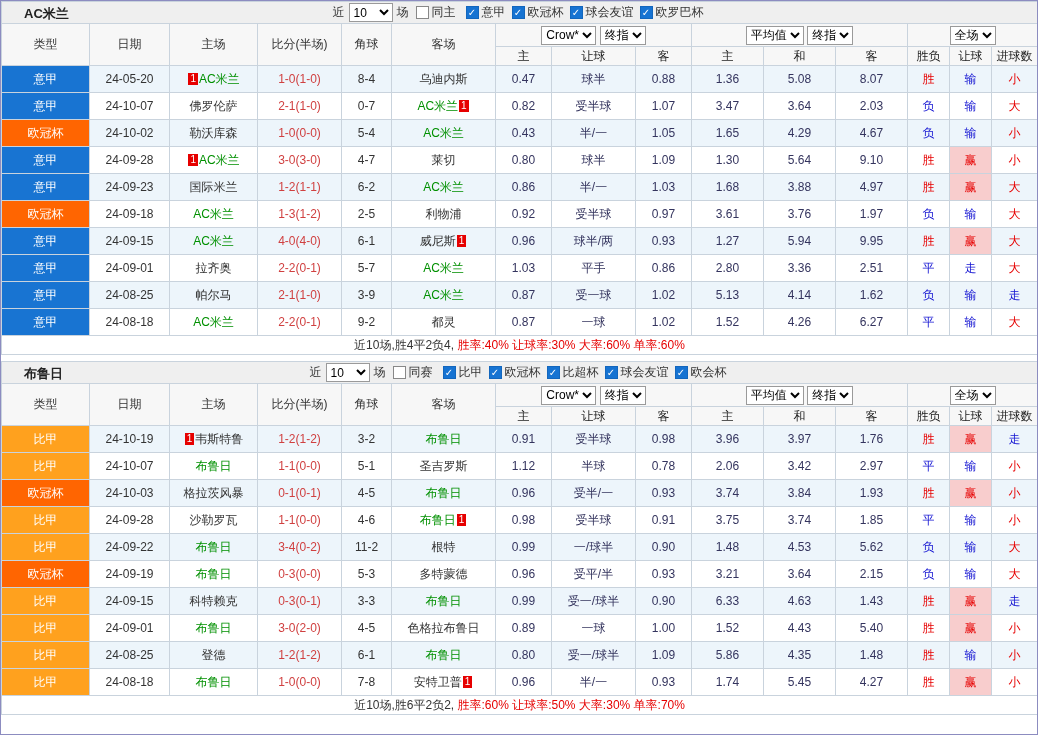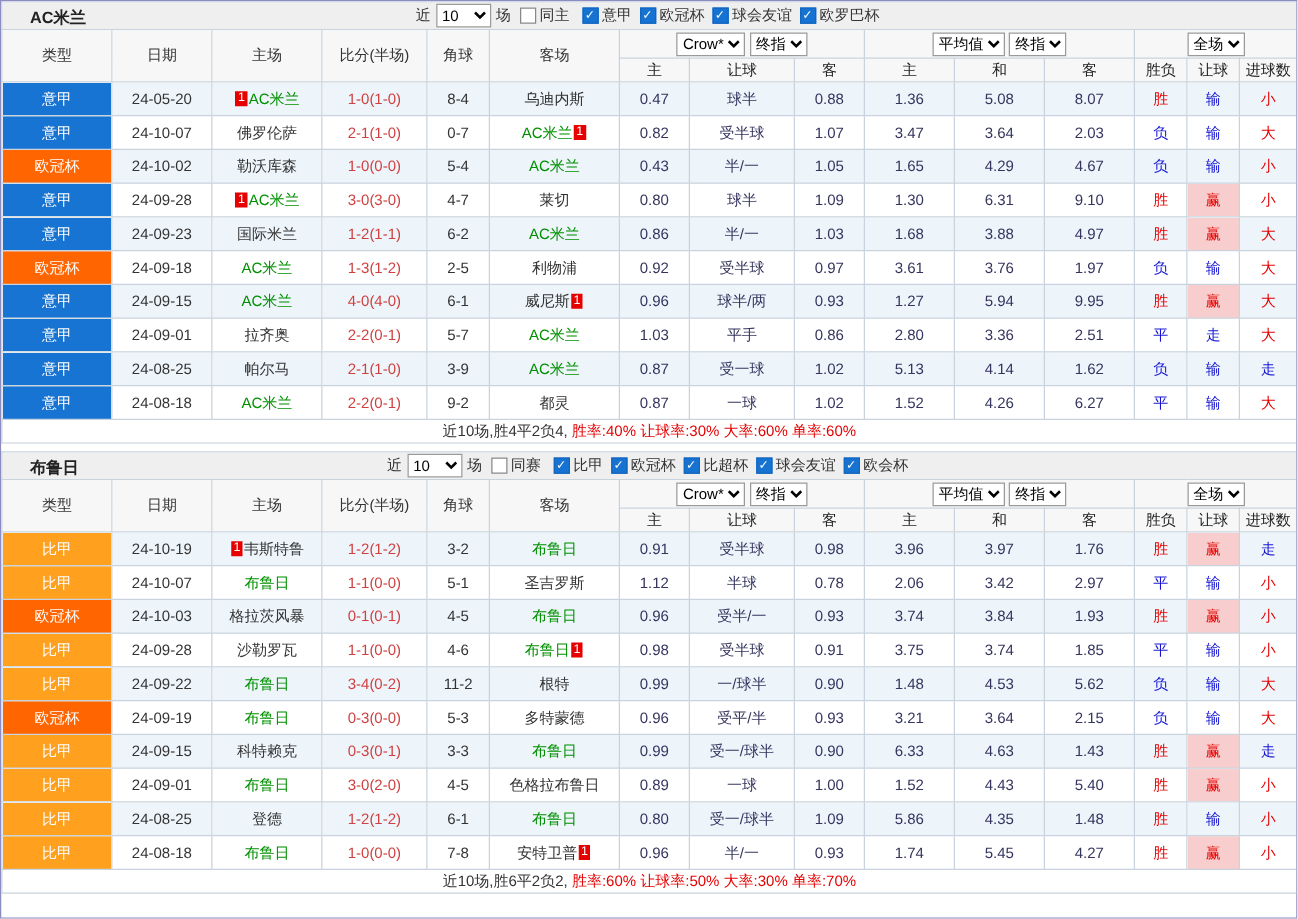--- a/index.html
+++ b/index.html
@@ -181,21 +181,21 @@
           <td class="league-cell" style="background: rgb(24, 116, 210);">意甲</td>
           <td class="date-cell">24-09-28</td>
           <td class="team-cell"><span class="red-badge">1</span><span class="team-green">AC米兰</span></td>
           <td class="score-cell">3-0(3-0)</td>
           <td class="corner-cell">4-7</td>
           <td class="team-cell"><span>莱切</span></td>
           <td class="odds-cell">0.80</td>
           <td class="odds-cell">球半</td>
           <td class="odds-cell">1.09</td>
           <td class="odds-cell">1.30</td>
-          <td class="odds-cell">6.31</td>
+          <td class="odds-cell">5.64</td>
           <td class="odds-cell">9.10</td>
           <td class="res-cell" style="color: rgb(230, 0, 0);">胜</td>
           <td class="res-cell hl" style="color: rgb(230, 0, 0);">赢</td>
           <td class="res-cell" style="color: rgb(230, 0, 0);">小</td>
         </tr>
         <tr class="alt">
           <td class="league-cell" style="background: rgb(24, 116, 210);">意甲</td>
           <td class="date-cell">24-09-23</td>
           <td class="team-cell"><span>国际米兰</span></td>
           <td class="score-cell">1-2(1-1)</td>

